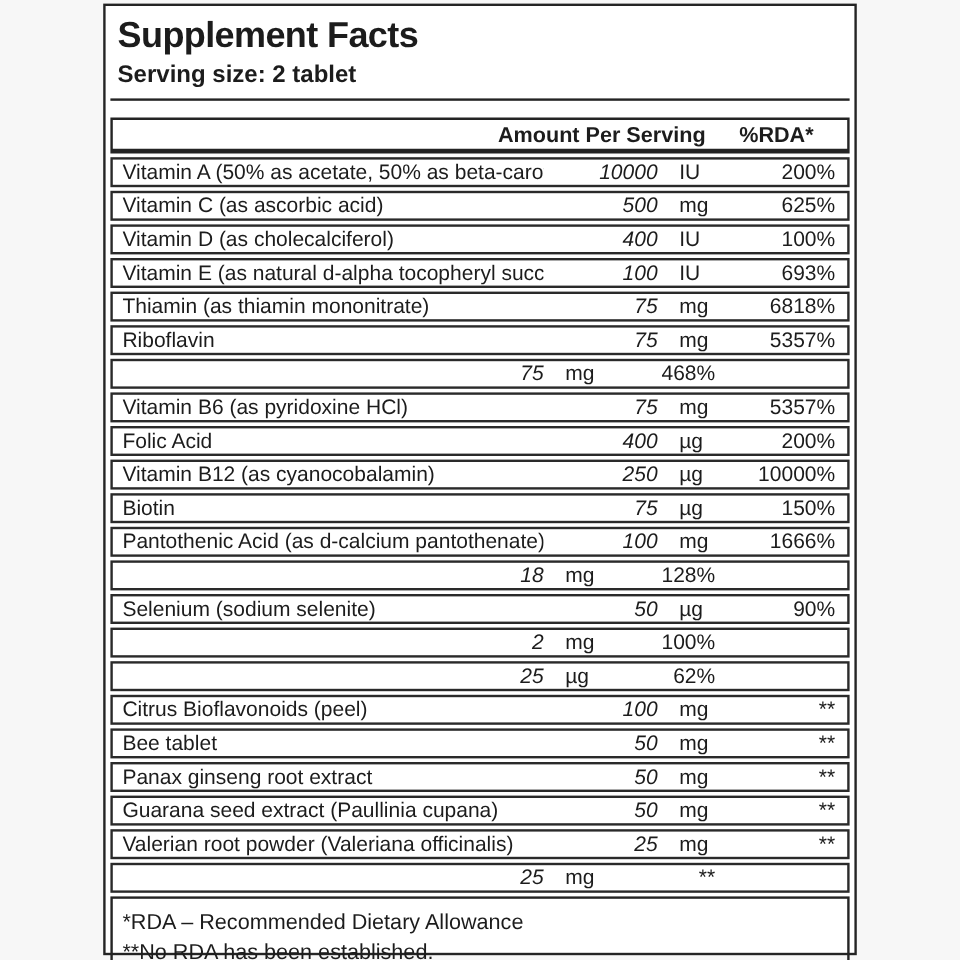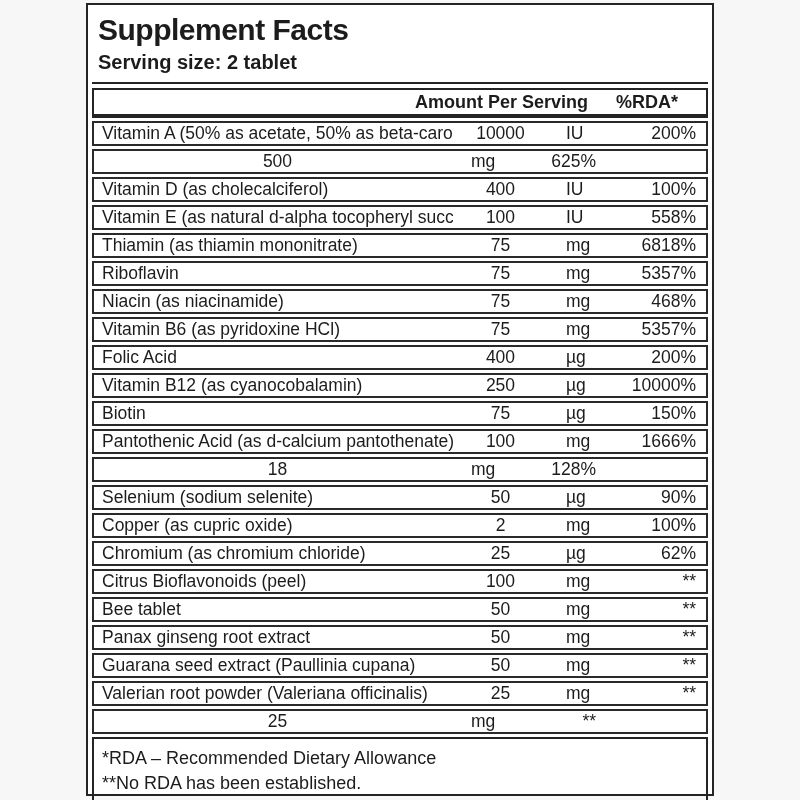--- a/index.html
+++ b/index.html
@@ -30,21 +30,21 @@
     letter-spacing: -0.5px;
     line-height: 34px;
   }
   .serving {
     font-size: 20px;
     font-weight: 700;
     line-height: 26px;
     margin-top: 2px;
   }
   .col-header {
-    margin-top: 4px;
+    margin-top: 14px;
     border: 2px solid #242424;
     border-bottom-width: 4px;
     display: grid;
     grid-template-columns: 1fr 95px 50px 100px;
     align-items: center;
     padding: 2px 8px;
     font-weight: 700;
     font-size: 18px;
     line-height: 20px;
   }
@@ -60,21 +60,21 @@
     border: 2px solid #2a2a2a;
     display: grid;
     grid-template-columns: 1fr 95px 50px 100px;
     align-items: center;
     padding: 0 8px;
     font-size: 17.5px;
     line-height: 21px;
     background: #fff;
   }
   .cell.name   { text-align: left; white-space: nowrap; overflow: hidden; }
-  .cell.amount { text-align: center; }
+  .cell.amount { text-align: right; font-style: italic; }
   .cell.unit   { text-align: left; padding-left: 18px; }
   .cell.rda    { text-align: right; padding-right: 2px; }
   .footer {
     margin-top: 3px;
     border: 2px solid #242424;
     padding: 7px 8px;
     flex-grow: 1;
     font-size: 18px;
     line-height: 25px;
   }
@@ -96,55 +96,55 @@
 
   <div class="rows" id="rows">
   <div class="row">
     <span class="cell name">Vitamin A (50% as acetate, 50% as beta-carotene)</span>
     <span class="cell amount">10000</span>
     <span class="cell unit">IU</span>
     <span class="cell rda">200%</span>
   </div>
 
   <div class="row">
+    <span class="cell name">Vitamin C (as ascorbic acid)</span>
     <span class="cell amount">500</span>
     <span class="cell unit">mg</span>
     <span class="cell rda">625%</span>
   </div>
 
   <div class="row">
     <span class="cell name">Vitamin D (as cholecalciferol)</span>
     <span class="cell amount">400</span>
     <span class="cell unit">IU</span>
     <span class="cell rda">100%</span>
   </div>
 
   <div class="row">
     <span class="cell name">Vitamin E (as natural d-alpha tocopheryl succinate)</span>
     <span class="cell amount">100</span>
     <span class="cell unit">IU</span>
-    <span class="cell rda">558%</span>
+    <span class="cell rda">693%</span>
   </div>
 
   <div class="row">
     <span class="cell name">Thiamin (as thiamin mononitrate)</span>
     <span class="cell amount">75</span>
     <span class="cell unit">mg</span>
     <span class="cell rda">6818%</span>
   </div>
 
   <div class="row">
     <span class="cell name">Riboflavin</span>
     <span class="cell amount">75</span>
     <span class="cell unit">mg</span>
     <span class="cell rda">5357%</span>
   </div>
 
   <div class="row">
-    <span class="cell name">Niacin (as niacinamide)</span>
     <span class="cell amount">75</span>
     <span class="cell unit">mg</span>
     <span class="cell rda">468%</span>
   </div>
 
   <div class="row">
     <span class="cell name">Vitamin B6 (as pyridoxine HCl)</span>
     <span class="cell amount">75</span>
     <span class="cell unit">mg</span>
     <span class="cell rda">5357%</span>
@@ -185,28 +185,26 @@
   </div>
 
   <div class="row">
     <span class="cell name">Selenium (sodium selenite)</span>
     <span class="cell amount">50</span>
     <span class="cell unit">µg</span>
     <span class="cell rda">90%</span>
   </div>
 
   <div class="row">
-    <span class="cell name">Copper (as cupric oxide)</span>
     <span class="cell amount">2</span>
     <span class="cell unit">mg</span>
     <span class="cell rda">100%</span>
   </div>
 
   <div class="row">
-    <span class="cell name">Chromium (as chromium chloride)</span>
     <span class="cell amount">25</span>
     <span class="cell unit">µg</span>
     <span class="cell rda">62%</span>
   </div>
 
   <div class="row">
     <span class="cell name">Citrus Bioflavonoids (peel)</span>
     <span class="cell amount">100</span>
     <span class="cell unit">mg</span>
     <span class="cell rda">**</span>

